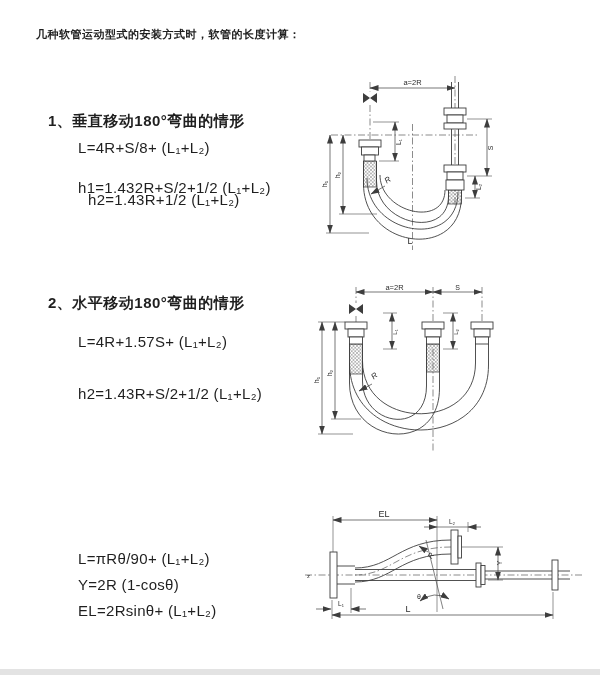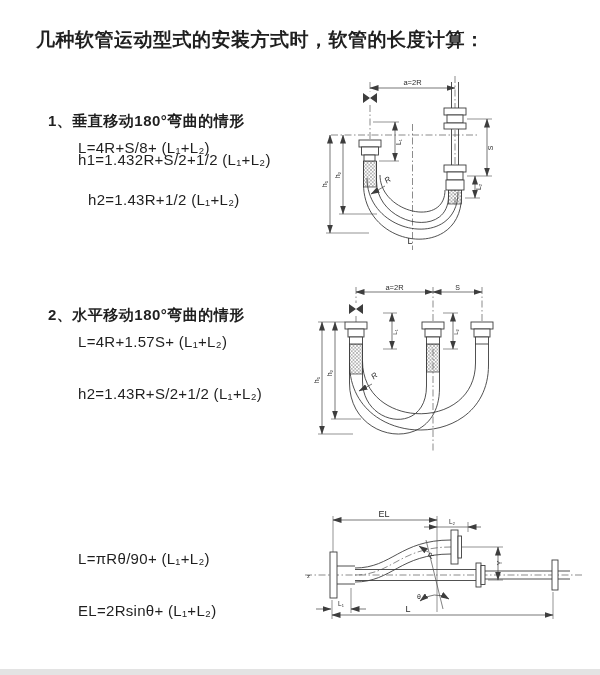--- a/index.html
+++ b/index.html
@@ -1,21 +1,21 @@
 <!DOCTYPE html>
 <html><head>
 <meta charset="utf-8">
 <style>
   html,body{margin:0;padding:0;background:#fff;}
   .page{
     position:relative;width:600px;height:675px;background:#ffffff;overflow:hidden;
     font-family:"Liberation Sans","DejaVu Sans",sans-serif;color:#1f1f1f;
   }
   .abs{position:absolute;white-space:nowrap;}
-  .title{left:36px;top:27px;font-size:19px;font-weight:600;letter-spacing:.5px;}
+  .title{left:36px;top:27px;font-size:11px;font-weight:600;letter-spacing:.5px;}
   .hd{font-size:15px;font-weight:600;letter-spacing:.5px;}
   .fm{font-size:15px;font-weight:500;letter-spacing:.3px;}
   svg{position:absolute;overflow:visible;}
   svg text{font-family:"Liberation Sans","DejaVu Sans",sans-serif;fill:#2b2b2b;}
   .ln{stroke:#3d3d3d;stroke-width:.9;fill:none;}
   .thin{stroke:#4a4a4a;stroke-width:.7;fill:none;}
   .dim{stroke:#3d3d3d;stroke-width:.7;fill:none;}
   .ext{stroke:#4a4a4a;stroke-width:.6;fill:none;}
   .cl{stroke:#5a5a5a;stroke-width:.7;fill:none;stroke-dasharray:7 2.5 1.5 2.5;}
   .fit{fill:#ffffff;stroke:#3d3d3d;stroke-width:.9;}
@@ -36,21 +36,21 @@
       <pattern id="hx" width="3.5" height="3.5" patternUnits="userSpaceOnUse">
         <path d="M0,3.5 L3.5,0 M0,0 L3.5,3.5" stroke="#6a6a6a" stroke-width="0.45"></path>
       </pattern>
     </defs>
   </svg>
 
   <div class="abs title">几种软管运动型式的安装方式时，软管的长度计算：</div>
 
   <div class="abs hd" style="left:48px;top:112px">1、垂直移动180°弯曲的情形</div>
   <div class="abs fm" style="left:78px;top:139px">L=4R+S/8+ (L₁+L₂)</div>
-  <div class="abs fm" style="left:78px;top:151px">h1=1.432R+S/2+1/2 (L₁+L₂)</div>
+  <div class="abs fm" style="left:78px;top:179px">h1=1.432R+S/2+1/2 (L₁+L₂)</div>
   <div class="abs fm" style="left:88px;top:191px">h2=1.43R+1/2 (L₁+L₂)</div>
 
   <svg style="left:315px;top:72px" width="270" height="185" viewBox="0 0 270 185">
 
     <g class="cl">
       <line x1="55" y1="10" x2="55" y2="20"></line>
       <line x1="55" y1="33" x2="55" y2="70"></line>
       <line x1="140" y1="4" x2="140" y2="135"></line>
       <line x1="97.5" y1="52" x2="97.5" y2="178"></line>
       <line x1="16" y1="63" x2="162" y2="63"></line>
@@ -104,21 +104,21 @@
     <text x="97.5" y="13" font-size="7.5" text-anchor="middle">a=2R</text>
     <text x="86" y="70" font-size="6.5" text-anchor="middle" transform="rotate(-90 86 70)">L₁</text>
     <text x="178" y="76" font-size="7" text-anchor="middle" transform="rotate(-90 178 76)">S</text>
     <text x="165.5" y="115" font-size="6.5" text-anchor="middle" transform="rotate(-90 165.5 115)">L₂</text>
     <text x="11.5" y="112" font-size="7" text-anchor="middle" transform="rotate(-90 11.5 112)">h₁</text>
     <text x="24.5" y="103" font-size="7" text-anchor="middle" transform="rotate(-90 24.5 103)">h₂</text>
     <text x="74" y="110" font-size="8" class="itl" text-anchor="middle" transform="rotate(-35 74 110)">R</text>
     <text x="95" y="172" font-size="9" text-anchor="middle">L</text>
   </svg>
 
-  <div class="abs hd" style="left:48px;top:306px">2、水平移动180°弯曲的情形</div>
+  <div class="abs hd" style="left:48px;top:294px">2、水平移动180°弯曲的情形</div>
   <div class="abs fm" style="left:78px;top:333px">L=4R+1.57S+ (L₁+L₂)</div>
   <div class="abs fm" style="left:78px;top:385px">h2=1.43R+S/2+1/2 (L₁+L₂)</div>
 
   <svg style="left:315px;top:283px" width="280" height="180" viewBox="0 0 280 180">
     <g class="cl">
       <line x1="41" y1="4" x2="41" y2="20"></line>
       <line x1="41" y1="33" x2="41" y2="39"></line>
       <line x1="118" y1="4" x2="118" y2="39"></line>
       <line x1="118" y1="66" x2="118" y2="170"></line>
       <line x1="167" y1="4" x2="167" y2="39"></line>
@@ -165,20 +165,21 @@
     <text x="79.5" y="6.5" font-size="7.5" text-anchor="middle">a=2R</text>
     <text x="142.5" y="6.5" font-size="7" text-anchor="middle">S</text>
     <text x="3.5" y="97" font-size="7" text-anchor="middle" transform="rotate(-90 3.5 97)">h₁</text>
     <text x="16.5" y="90" font-size="7" text-anchor="middle" transform="rotate(-90 16.5 90)">h₂</text>
     <text x="82" y="49" font-size="6" text-anchor="middle" transform="rotate(-90 82 49)">L₁</text>
     <text x="143" y="49" font-size="6" text-anchor="middle" transform="rotate(-90 143 49)">L₂</text>
     <text x="61" y="95" font-size="8" class="itl" text-anchor="middle" transform="rotate(-40 61 95)">R</text>
   </svg>
 
   <div class="abs fm" style="left:78px;top:550px">L=πRθ/90+ (L₁+L₂)</div>
+  <div class="abs fm" style="left:78px;top:576px">Y=2R (1-cosθ)</div>
   <div class="abs fm" style="left:78px;top:602px">EL=2Rsinθ+ (L₁+L₂)</div>
 
   <svg style="left:300px;top:500px" width="295" height="155" viewBox="0 0 295 155">
     <line class="cl" x1="5" y1="75" x2="282" y2="75"></line>
     <text x="7" y="78" font-size="6">z</text>
 
     <g class="ln">
       <path d="M55,68 C92,68 100,40 151,40"></path>
       <path d="M55,82 C92,82 100,54 151,54"></path>
     </g>

